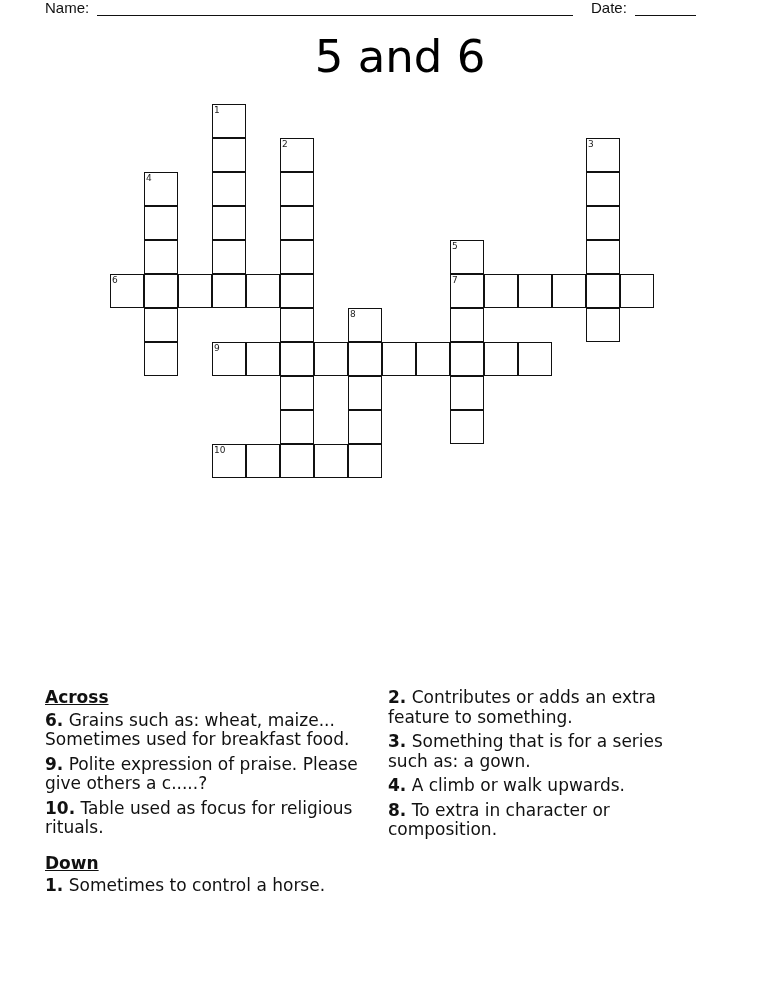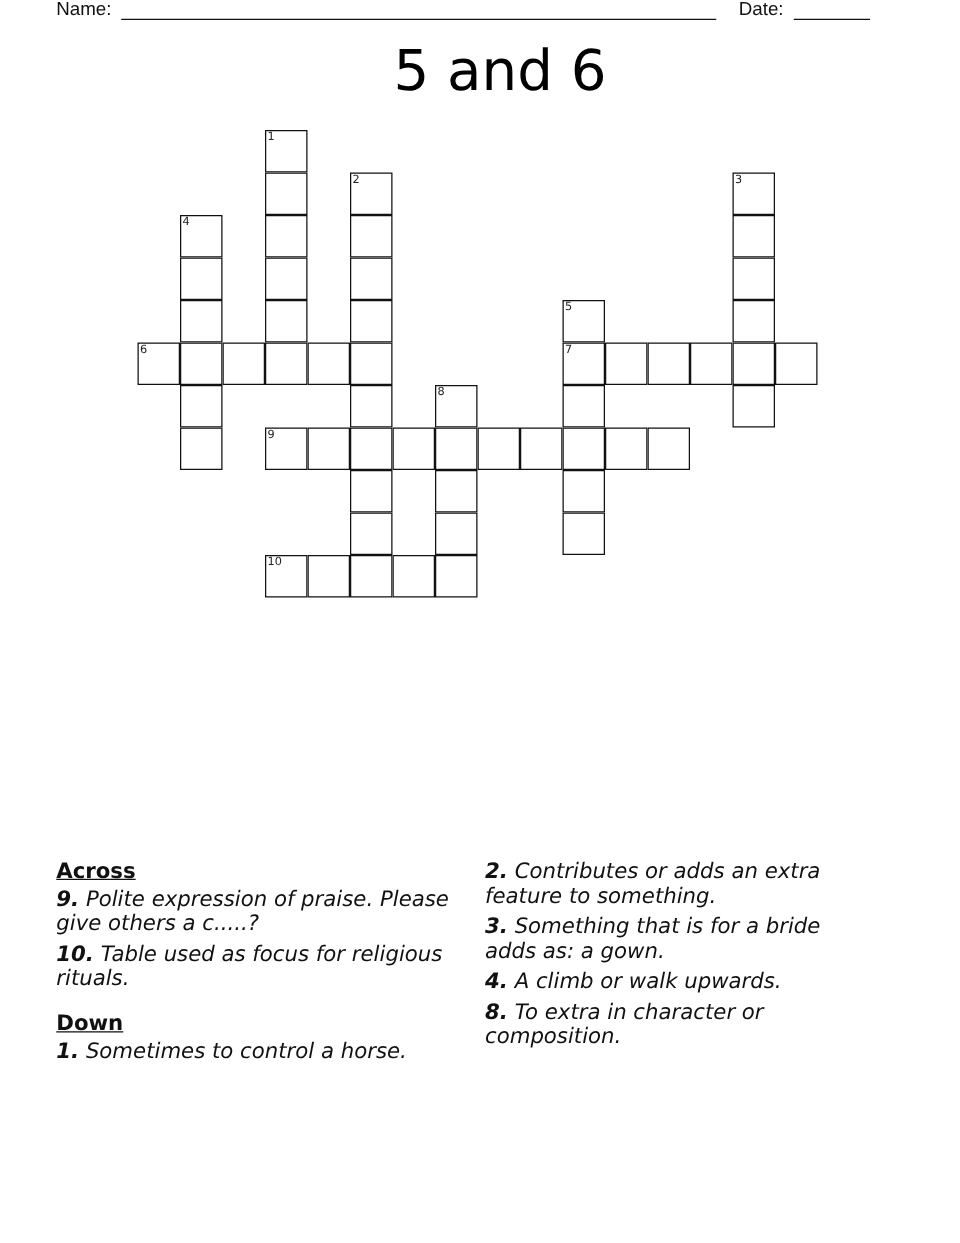--- a/index.html
+++ b/index.html
@@ -10,21 +10,21 @@
     .date-label { position: absolute; left: 591px; top: -1px; }
     .date-line { position: absolute; left: 635px; top: 15px; width: 61px; border-bottom: 1px solid #111; }
     .title { position: absolute; top: 30px; left: 0; width: 744px; text-align: center; font-family: "DejaVu Sans", sans-serif; font-size: 45px; color: #000; letter-spacing: 0px; padding-left: 28px; }
     .grid { position: absolute; left: 110px; top: 104px; width: 546px; height: 376px; }
     .cell { position: absolute; width: 34px; height: 34px; box-sizing: border-box; border: 1.5px solid #111; background: #fff; }
     .cell .num { position: absolute; left: 1px; top: 0px; font-family: "DejaVu Sans", sans-serif; font-size: 9px; color: #222; line-height: 10px; }
     .clues { position: absolute; top: 688px; font-family: "DejaVu Sans", sans-serif; font-size: 17px; line-height: 19.5px; color: #111; }
     .clues-left { left: 45px; width: 330px; }
     .clues-right { left: 388px; width: 300px; }
     .section-title { font-weight: bold; text-decoration: underline; margin-bottom: 3px; }
-    .clue { margin-bottom: 5px; font-style: italic; }
+    .clue { margin-bottom: 5px; }
     .clue .cnum { font-weight: bold; }
   </style>
 </head>
 <body>
 
 <div class="header-line">
   <span class="name-label">Name:</span>
   <span class="name-line"></span>
   <span class="date-label">Date:</span>
   <span class="date-line"></span>
@@ -106,24 +106,25 @@
     <div class="cell" style="left: 102px; top: 340px;">
       <span class="num">10</span>
     </div>
     <div class="cell" style="left: 136px; top: 340px;"></div>
     <div class="cell" style="left: 170px; top: 340px;"></div>
     <div class="cell" style="left: 204px; top: 340px;"></div>
   </div>
 
 <div class="clues clues-left">
   <div class="section-title">Across</div>
+  <div class="clue"><span class="cnum">6.</span><span> Grains such as: wheat, maize... Sometimes used for breakfast food.</span></div>
   <div class="clue"><span class="cnum">9.</span><span> Polite expression of praise. Please give others a c.....?</span></div>
   <div class="clue" style="margin-bottom:16px"><span class="cnum">10.</span><span> Table used as focus for religious rituals.</span></div>
   <div class="section-title">Down</div>
   <div class="clue"><span class="cnum">1.</span><span> Sometimes to control a horse.</span></div>
 </div>
 
 <div class="clues clues-right">
   <div class="clue"><span class="cnum">2.</span><span> Contributes or adds an extra feature to something.</span></div>
-  <div class="clue"><span class="cnum">3.</span><span> Something that is for a bride adds as: a gown.</span></div>
+  <div class="clue"><span class="cnum">3.</span><span> Something that is for a series such as: a gown.</span></div>
   <div class="clue"><span class="cnum">4.</span><span> A climb or walk upwards.</span></div>
   <div class="clue"><span class="cnum">8.</span><span> To extra in character or composition.</span></div>
 </div>
 
 </body></html>

